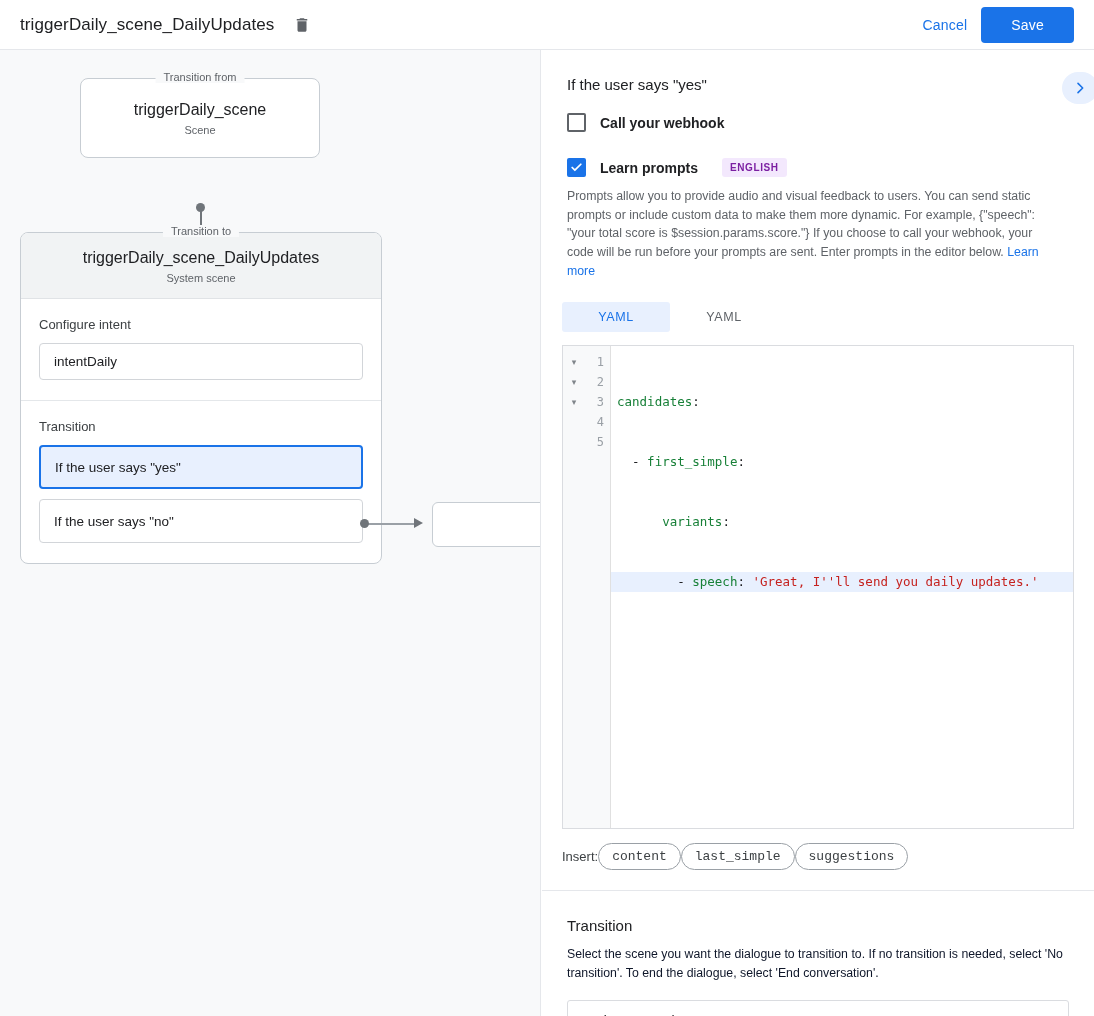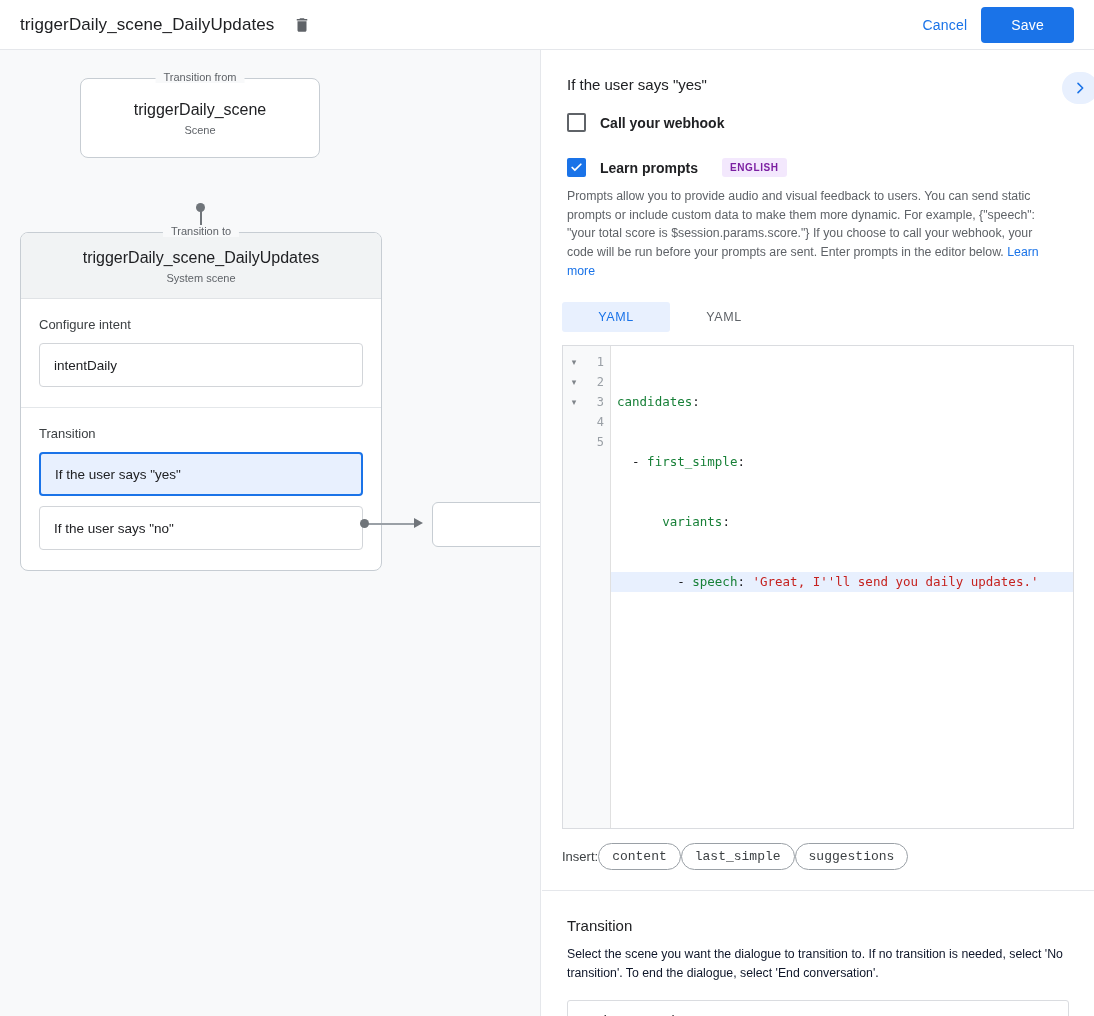--- a/index.html
+++ b/index.html
@@ -76,21 +76,21 @@
   .node-to-header {
     background: #f1f3f4; border-radius: 7px 7px 0 0; padding: 16px 10px 14px;
     border-bottom: 1px solid #e0e3e6;
   }
   .node-to-header .node-title { margin-top: 0; font-size: 16px; }
   .section { padding: 18px 18px 20px; }
   .section + .section { border-top: 1px solid #e4e7ea; }
   .section-label { font-size: 13px; color: #3c4043; margin-bottom: 11px; }
   .field-box {
     border: 1px solid #d2d5d9; border-radius: 4px; background: #fff;
-    height: 44px; display: flex; align-items: center; padding: 4px 14px;
+    height: 37px; display: flex; align-items: center; padding: 4px 14px;
     font-size: 13.5px; color: #202124; cursor: pointer;
   }
   .cond-item {
     border: 1px solid #d2d5d9; border-radius: 4px; background: #fff;
     height: 44px; display: flex; align-items: center; padding: 0 14px;
     font-size: 13.5px; color: #202124; margin-bottom: 10px; cursor: pointer;
   }
   .cond-item:last-child { margin-bottom: 0; }
   .cond-item.selected { background: #e8f0fe; border: 2px solid #1a73e8; }
 

